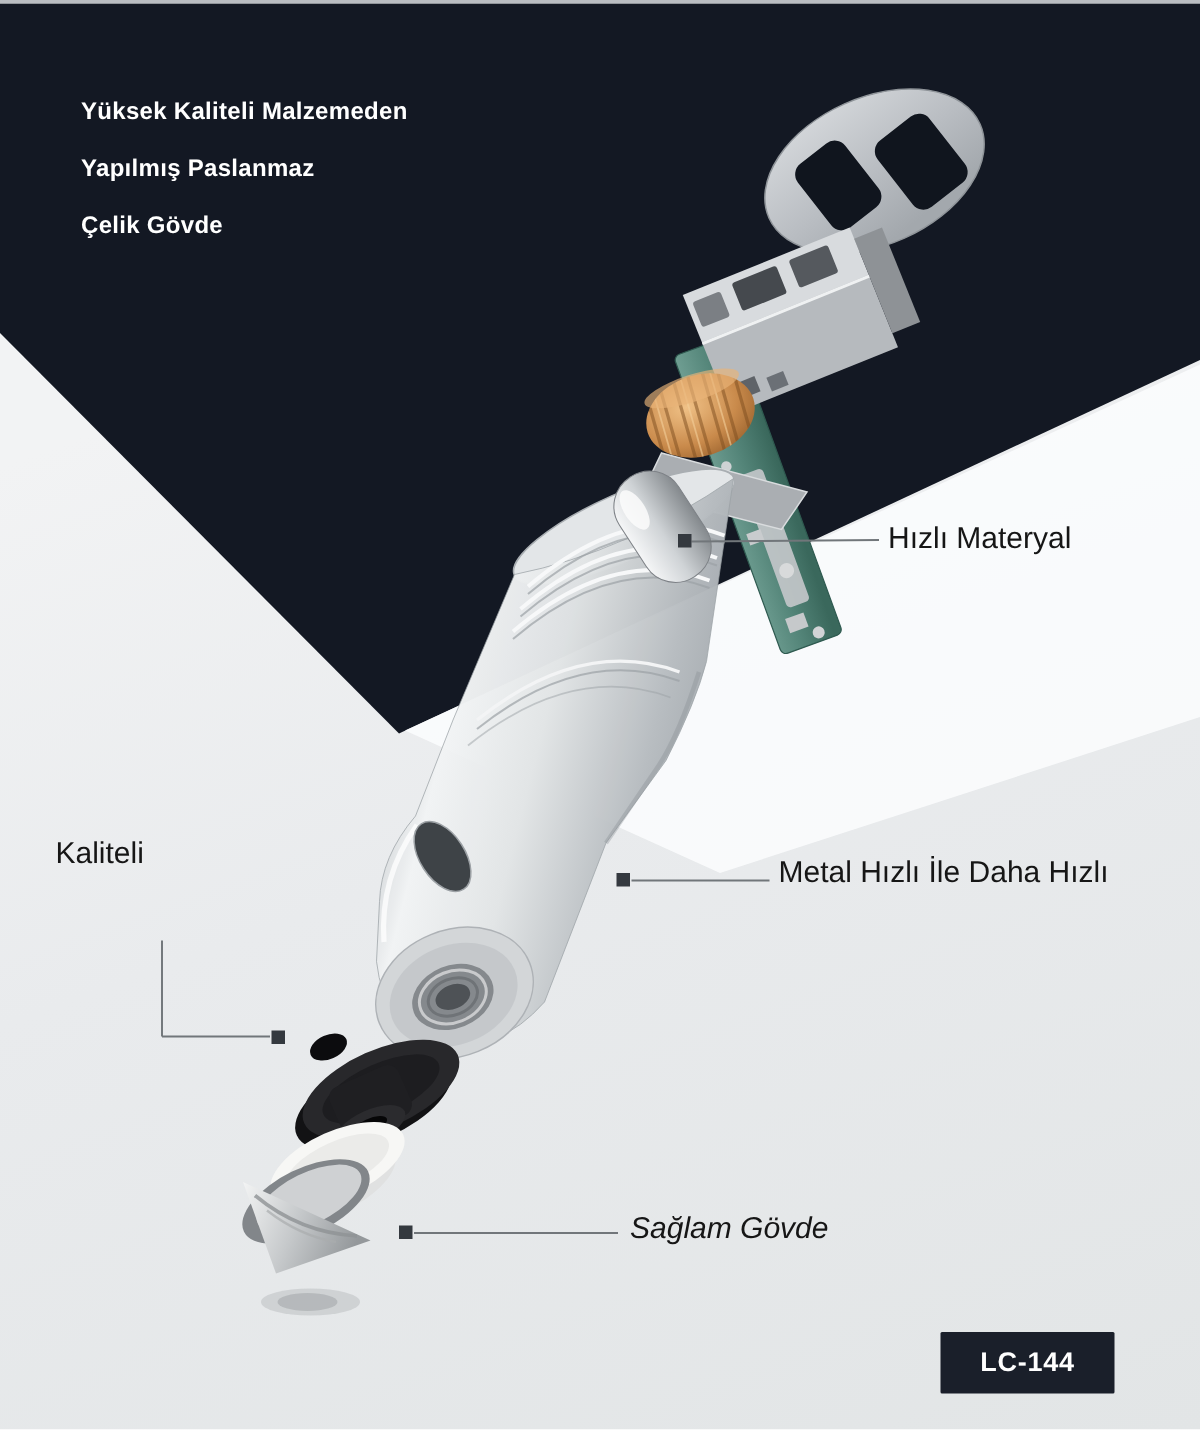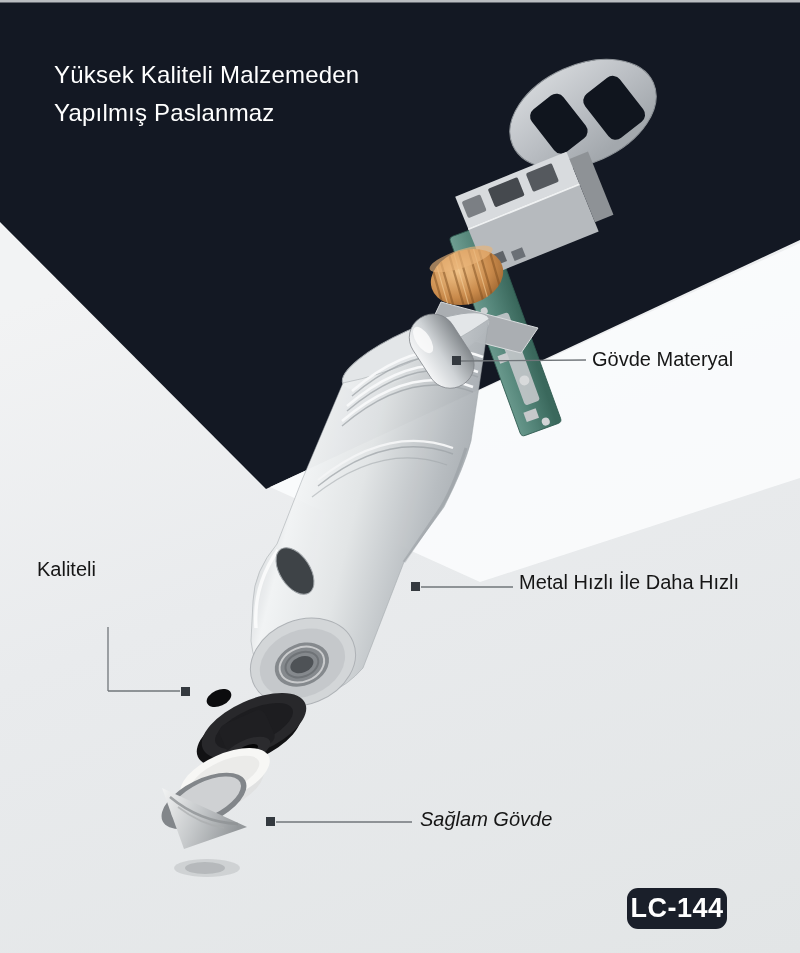--- a/index.html
+++ b/index.html
@@ -4,33 +4,33 @@
 <style>
   html,body{margin:0;padding:0;background:#ffffff;}
   .stage{
     position:relative;width:800px;height:953px;overflow:hidden;
     background:linear-gradient(160deg,#f2f3f4 25%,#e9ebed 55%,#e2e5e6 100%);
     font-family:"Liberation Sans",sans-serif;
   }
   svg.scene{position:absolute;left:0;top:0;}
   .headline{
     position:absolute;left:54px;top:56px;
-    font-size:24px;font-weight:400;line-height:38px;color:#ffffff;letter-spacing:.2px;
+    font-size:16px;font-weight:700;line-height:38px;color:#ffffff;letter-spacing:.2px;
   }
   .headline span{display:block;}
   .callout{position:absolute;font-size:20px;line-height:27px;color:#161616;}
   .callout span{display:block;}
   #co-steel{left:592px;top:346px;}
   #co-abs{left:37px;top:556px;}
   #co-metal{left:519px;top:569px;}
   #co-solid{left:420px;top:806px;font-style:italic;}
   .badge{
-    position:absolute;left:627px;top:888px;width:100px;height:41px;
-    background:#1a1f2a;border-radius:11px;color:#ffffff;
-    font-weight:700;font-size:27px;line-height:41px;text-align:center;letter-spacing:.5px;
+    position:absolute;left:627px;top:888px;width:116px;height:41px;
+    background:#1a1f2a;border-radius:1px;color:#ffffff;
+    font-weight:700;font-size:18px;line-height:41px;text-align:center;letter-spacing:.5px;
   }
 </style>
 </head>
 <body>
 
 <div class="stage">
 
   <svg class="scene" width="800" height="953" viewBox="0 0 800 953">
     <defs>
       <linearGradient id="gBody" x1="0%" y1="30%" x2="100%" y2="70%">
@@ -192,24 +192,25 @@
       <rect x="452" y="356" width="9" height="9"></rect>
       <rect x="181" y="687" width="9" height="9"></rect>
       <rect x="411" y="582" width="9" height="9"></rect>
       <rect x="266" y="817" width="9" height="9"></rect>
     </g>
   </svg>
 
   <div class="headline">
     <span>Yüksek Kaliteli Malzemeden</span>
     <span>Yapılmış Paslanmaz</span>
+    <span>Çelik Gövde</span>
   </div>
 
   <div class="callout" id="co-steel">
-    <span>Gövde Materyal</span>
+    <span>Hızlı Materyal</span>
   </div>
 
   <div class="callout" id="co-abs">
     <span>Kaliteli</span>
   </div>
 
   <div class="callout" id="co-metal">
     <span>Metal Hızlı İle Daha Hızlı</span>
   </div>
 

